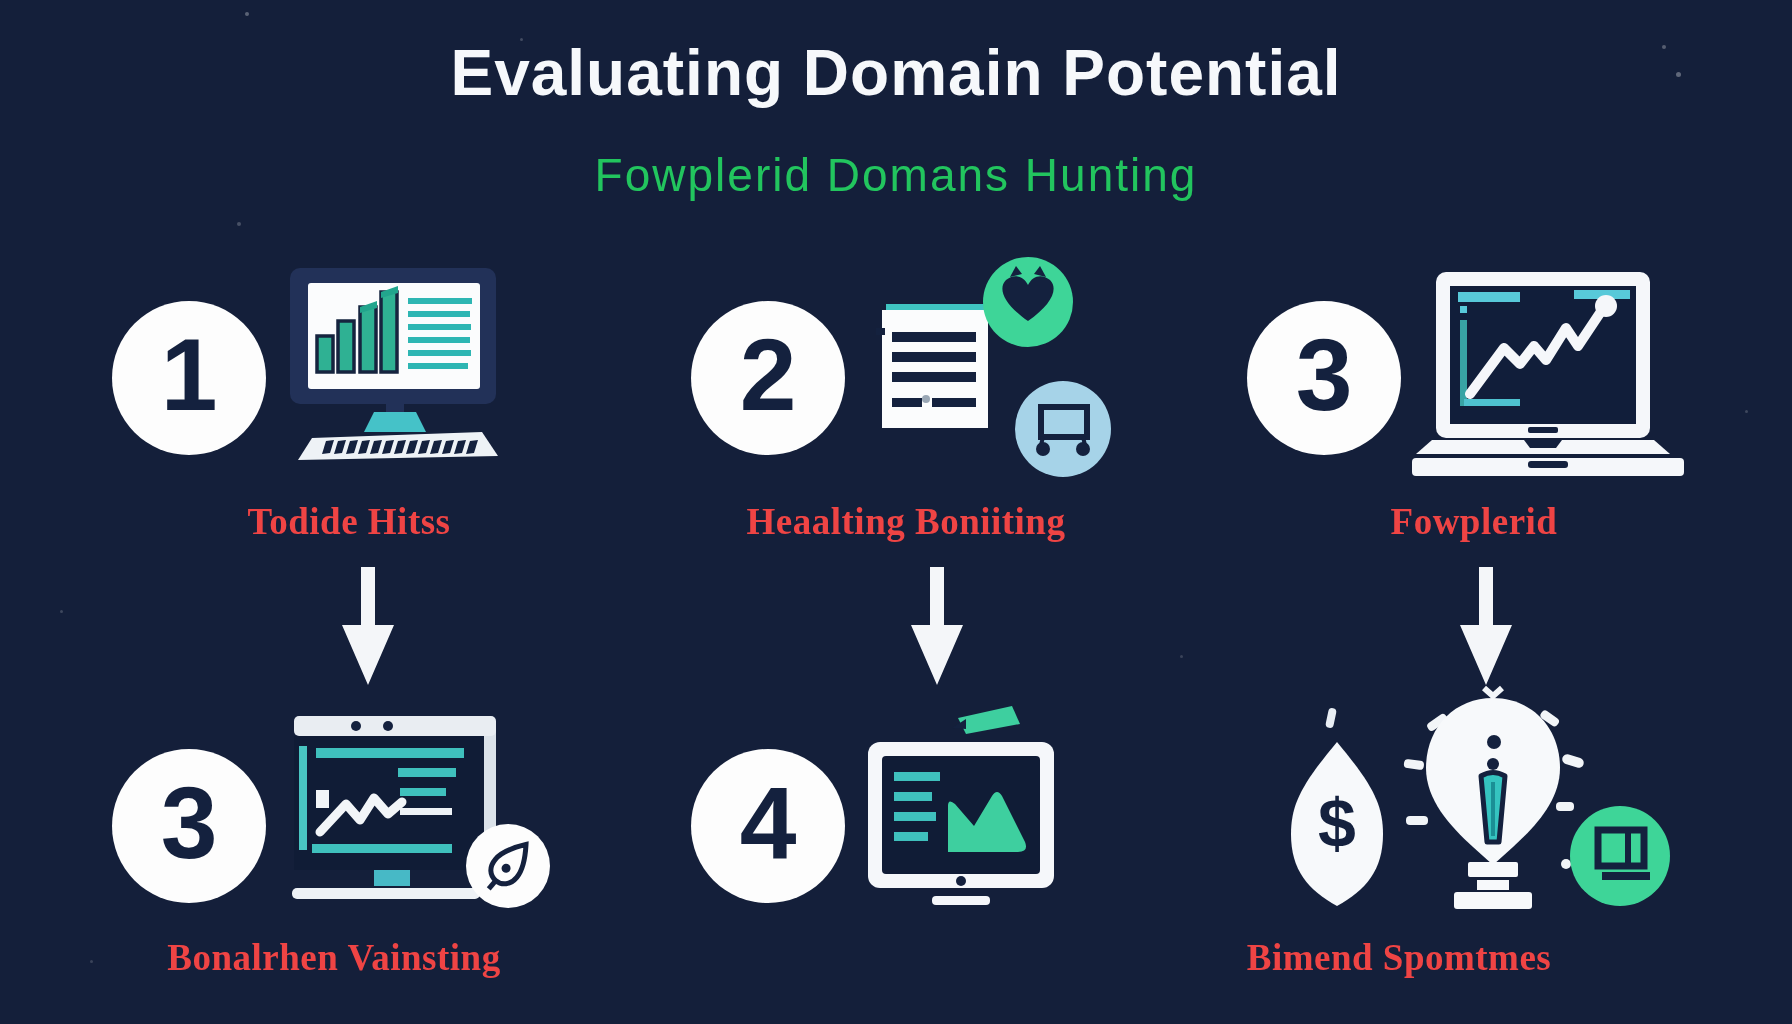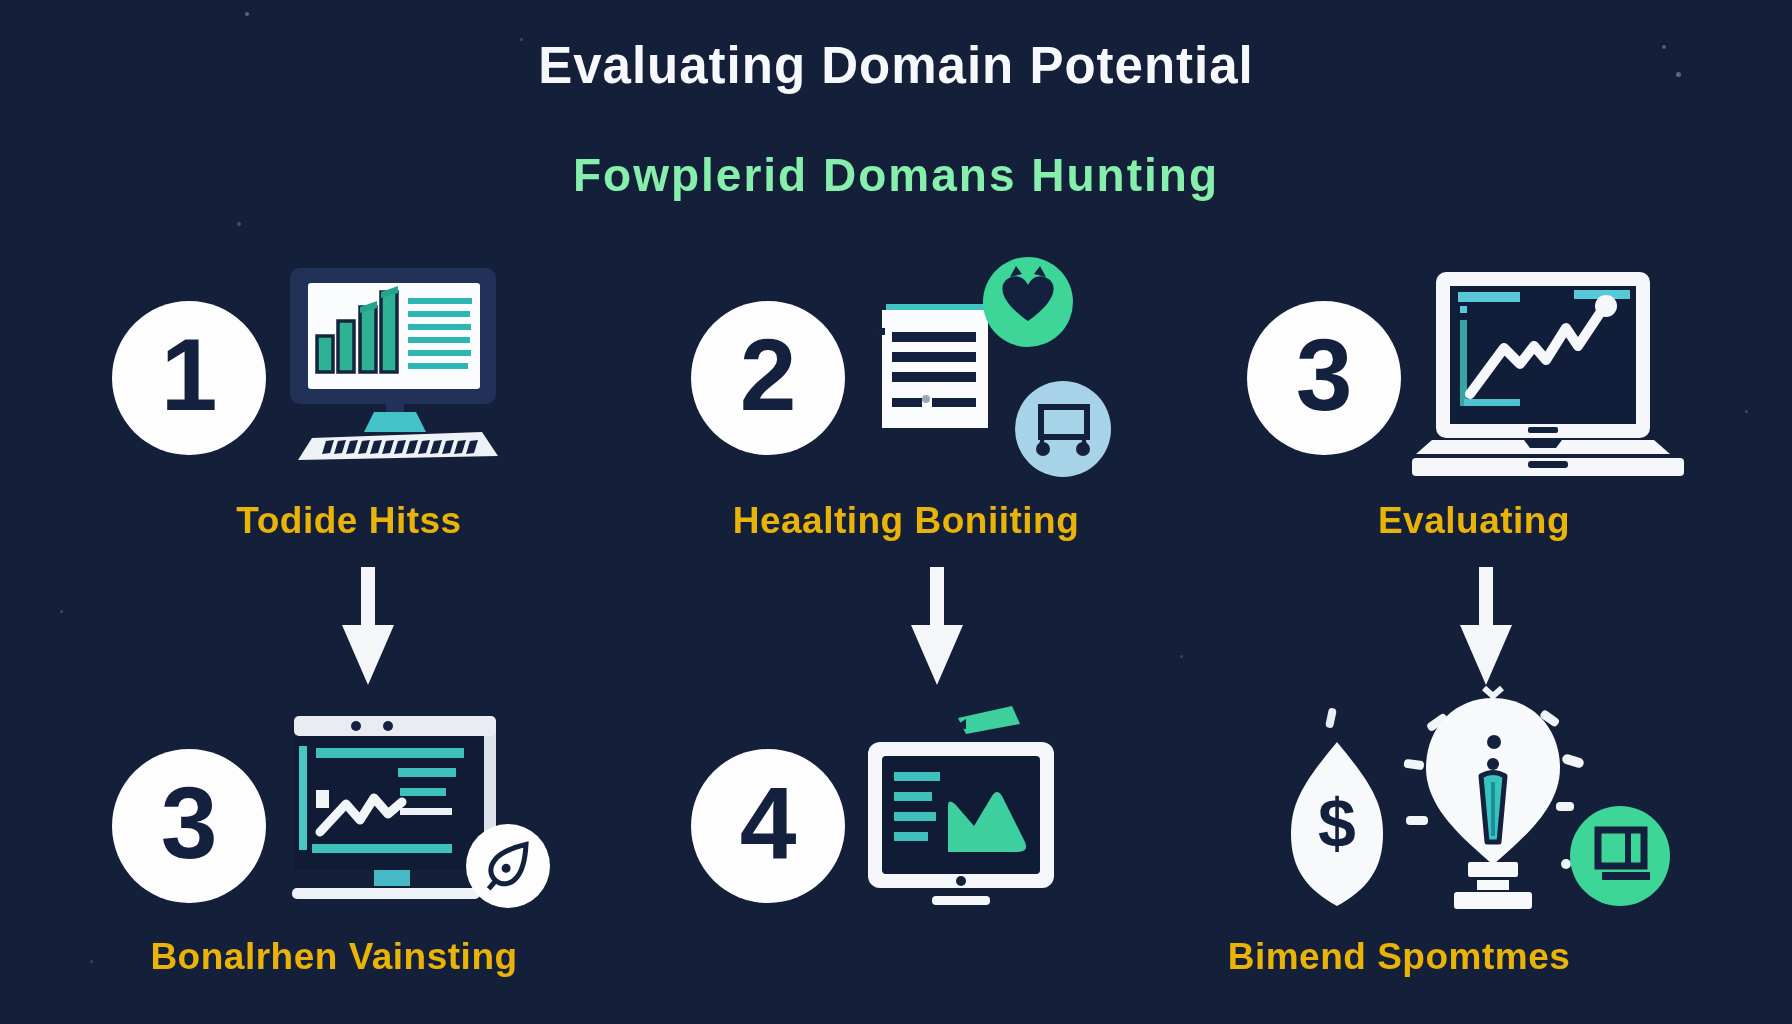--- a/index.html
+++ b/index.html
@@ -3,35 +3,35 @@
 <meta charset="utf-8">
 <style>
   html,body{margin:0;padding:0;background:#0d1628;}
   .canvas{
     position:relative;width:1792px;height:1024px;overflow:hidden;
     background:#141f3a;
     font-family:"Liberation Sans","DejaVu Sans",sans-serif;
   }
   .title{
     position:absolute;top:36px;left:0;width:100%;text-align:center;
-    color:#f6f8fb;font-size:51px;font-weight:800;letter-spacing:1px;
+    color:#f6f8fb;font-size:64px;font-weight:800;letter-spacing:1px;
   }
   .subtitle{
     position:absolute;top:148px;left:0;width:100%;text-align:center;
-    color:#86efac;font-size:46px;font-weight:700;letter-spacing:2px;
+    color:#22c55e;font-size:46px;font-weight:400;letter-spacing:2px;
   }
   .circle{
     position:absolute;width:154px;height:154px;border-radius:50%;
     background:#fdfdfd;display:flex;align-items:center;justify-content:center;
     color:#14213e;font-size:102px;font-weight:700;line-height:1;
     padding-bottom:6px;box-sizing:border-box;
   }
   .step-label{
     position:absolute;width:400px;text-align:center;
-    color:#eab308;font-size:37px;font-weight:700;letter-spacing:.5px;white-space:nowrap;
+    color:#ef4444;font-size:37px;font-weight:700;letter-spacing:.5px;white-space:nowrap;font-family:Liberation Serif, serif;
   }
   .abs{position:absolute;}
   .badge{position:absolute;border-radius:50%;display:flex;align-items:center;justify-content:center;}
   .badge-heart{left:983px;top:257px;width:90px;height:90px;background:#3ed598;}
   .badge-cart{left:1015px;top:381px;width:96px;height:96px;background:#a6d3e8;}
   .badge-pen{left:466px;top:824px;width:84px;height:84px;background:#fdfdfd;}
   .badge-book{left:1570px;top:806px;width:100px;height:100px;background:#3ed598;}
   .leaf-wrap{position:absolute;left:1282px;top:740px;width:110px;height:168px;}
   .leaf-dollar{
     position:absolute;left:0;top:28px;width:110px;text-align:center;
@@ -157,21 +157,21 @@
     <rect x="48" y="50" width="7" height="86" fill="#3fbcb8" opacity="0.85"></rect>
     <rect x="52" y="129" width="56" height="7" fill="#4ec2cf"></rect>
     <polyline points="58,124 92,78 108,94 122,76 134,90 154,58 166,76 190,40" fill="none" stroke="#f5f7fa" stroke-width="10" stroke-linecap="round" stroke-linejoin="round"></polyline>
     <circle cx="194" cy="36" r="11" fill="#f5f7fa"></circle>
     <rect x="116" y="157" width="30" height="6" rx="2" fill="#14213e"></rect>
     <path d="M20 170 H242 L258 184 H4 Z" fill="#f5f7fa"></path>
     <path d="M112 170 h38 l-6 8 h-26 z" fill="#14213e"></path>
     <rect x="0" y="188" width="272" height="18" rx="4" fill="#f5f7fa"></rect>
     <rect x="116" y="191" width="40" height="7" rx="3" fill="#14213e"></rect>
   </svg>
-  <div class="step-label" style="left:1274px;top:500px;">Evaluating</div>
+  <div class="step-label" style="left:1274px;top:500px;">Fowplerid</div>
 
   <svg class="abs" style="left:342px;top:567px;" width="52" height="118" viewBox="0 0 52 118">
     <path d="M19 0 h14 v58 h19 L26 118 L0 58 h19 Z" fill="#f4f6f9"></path>
   </svg>
   <svg class="abs" style="left:911px;top:567px;" width="52" height="118" viewBox="0 0 52 118">
     <path d="M19 0 h14 v58 h19 L26 118 L0 58 h19 Z" fill="#f4f6f9"></path>
   </svg>
   <svg class="abs" style="left:1460px;top:567px;" width="52" height="118" viewBox="0 0 52 118">
     <path d="M19 0 h14 v58 h19 L26 118 L0 58 h19 Z" fill="#f4f6f9"></path>
   </svg>

